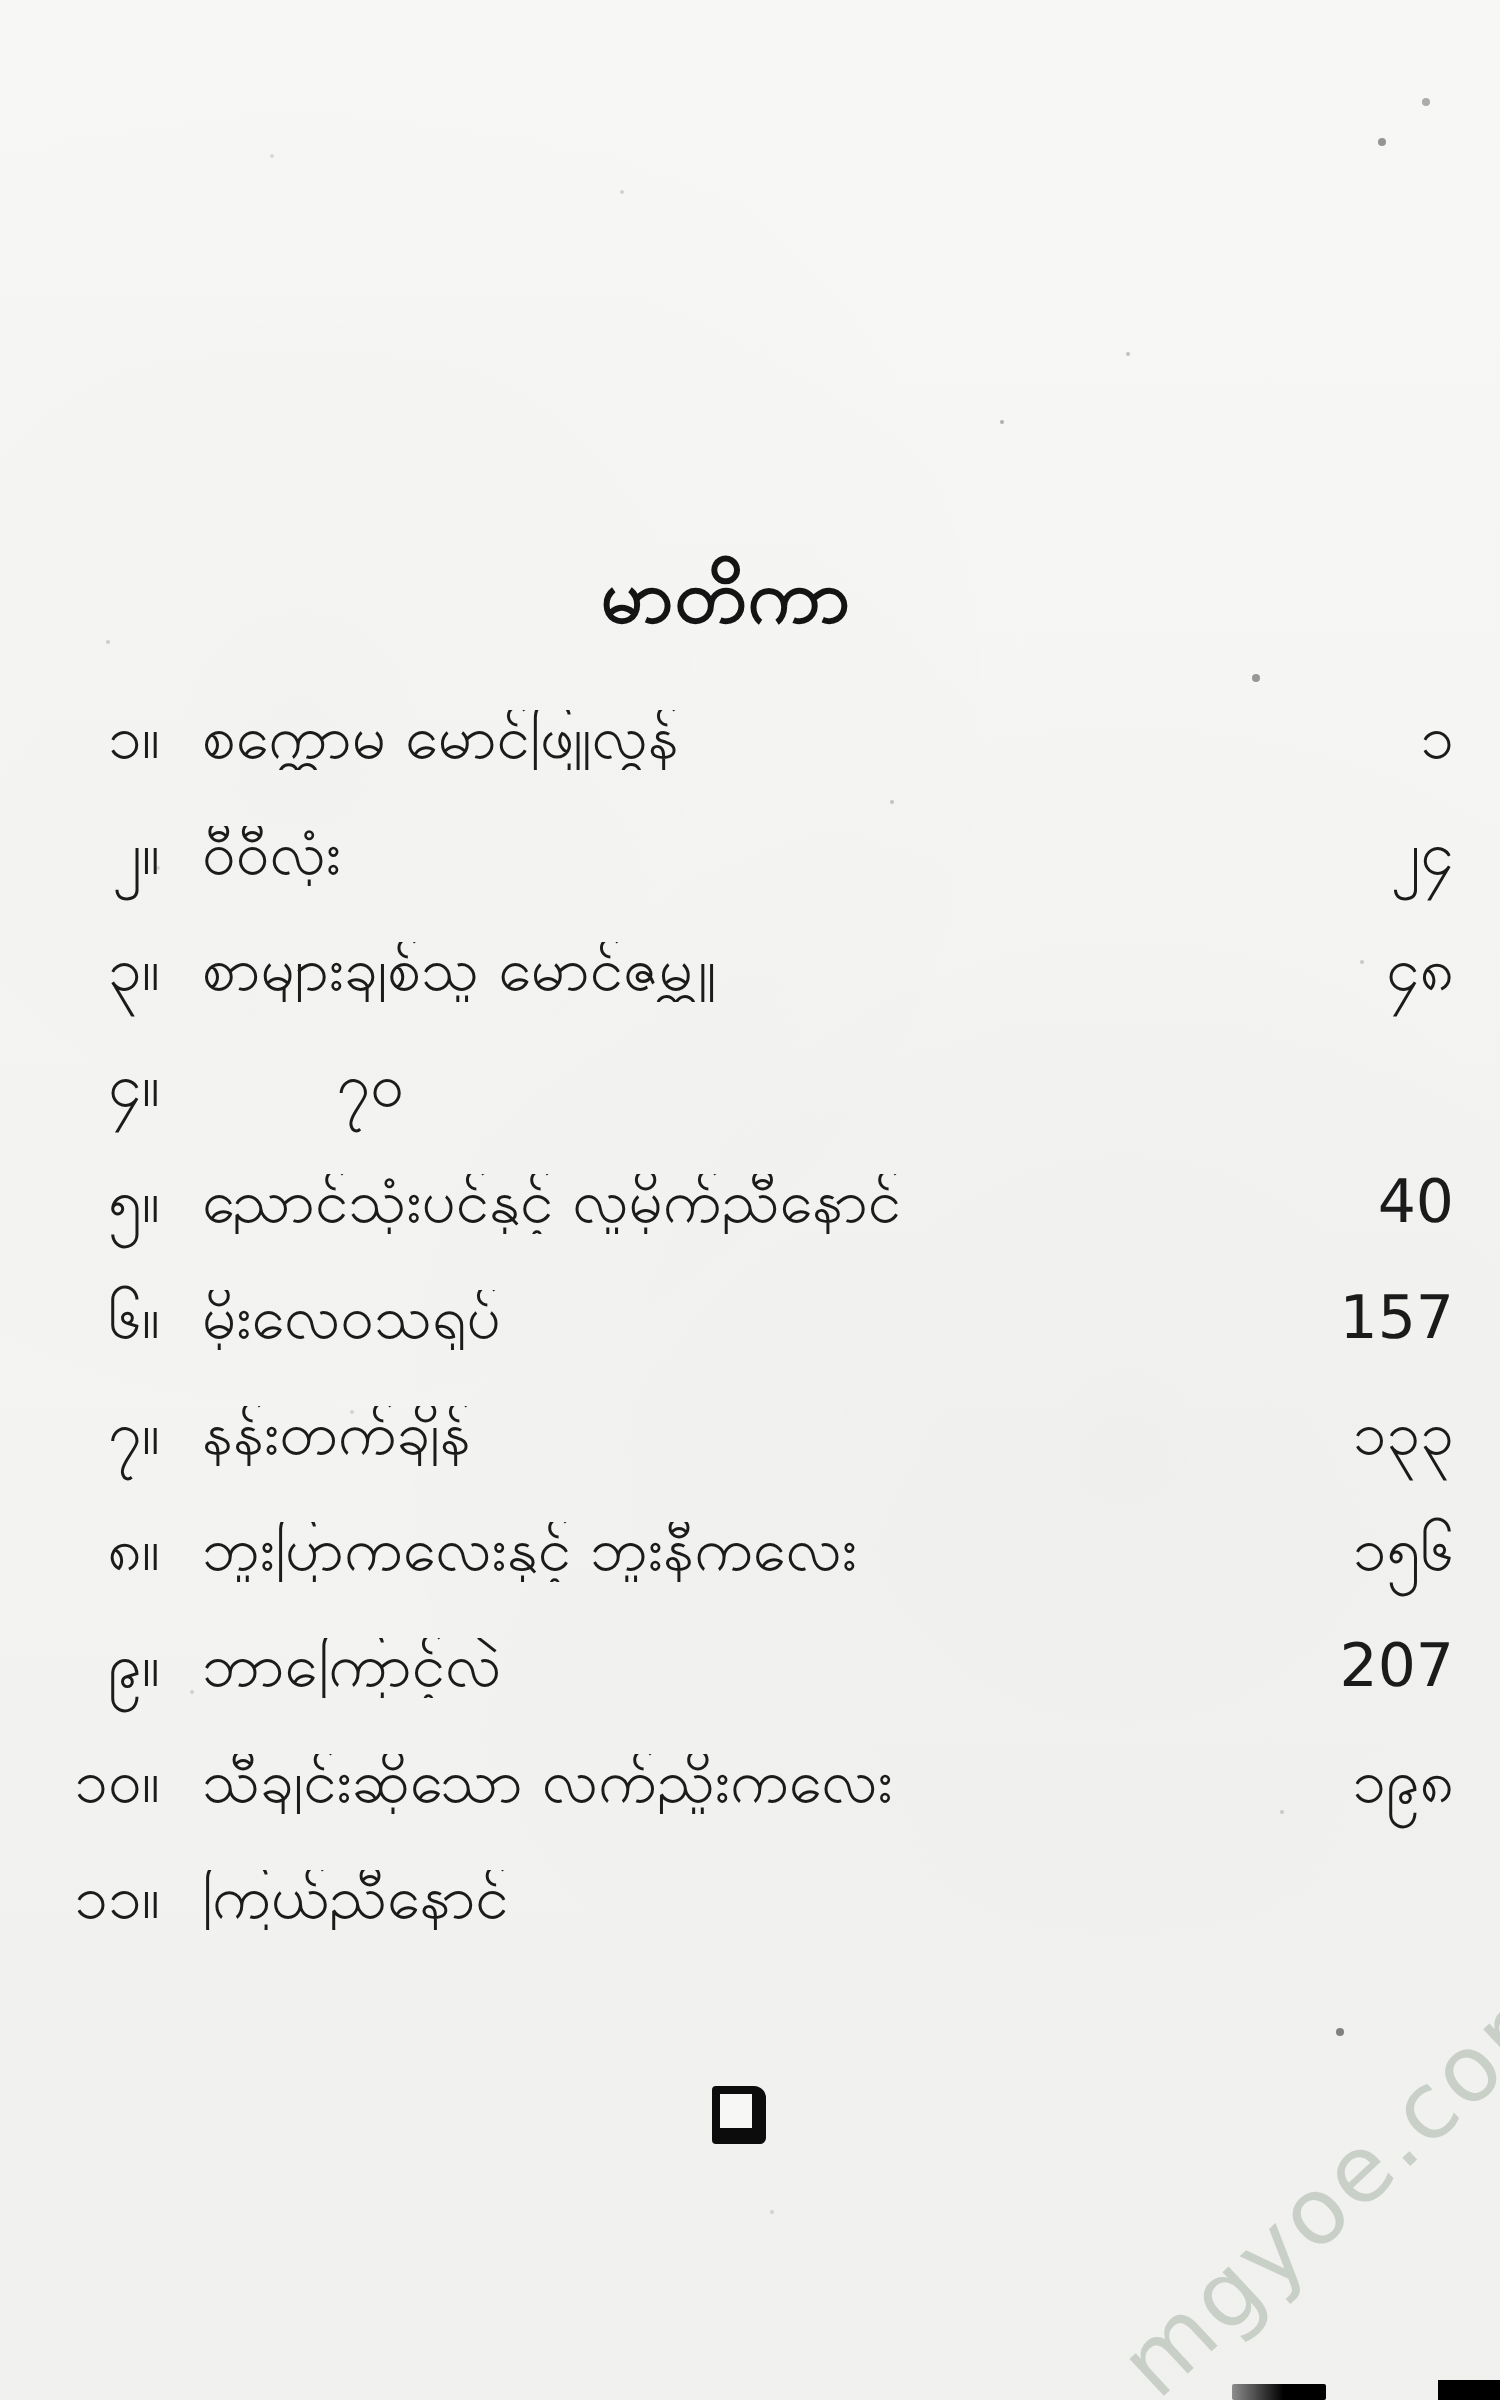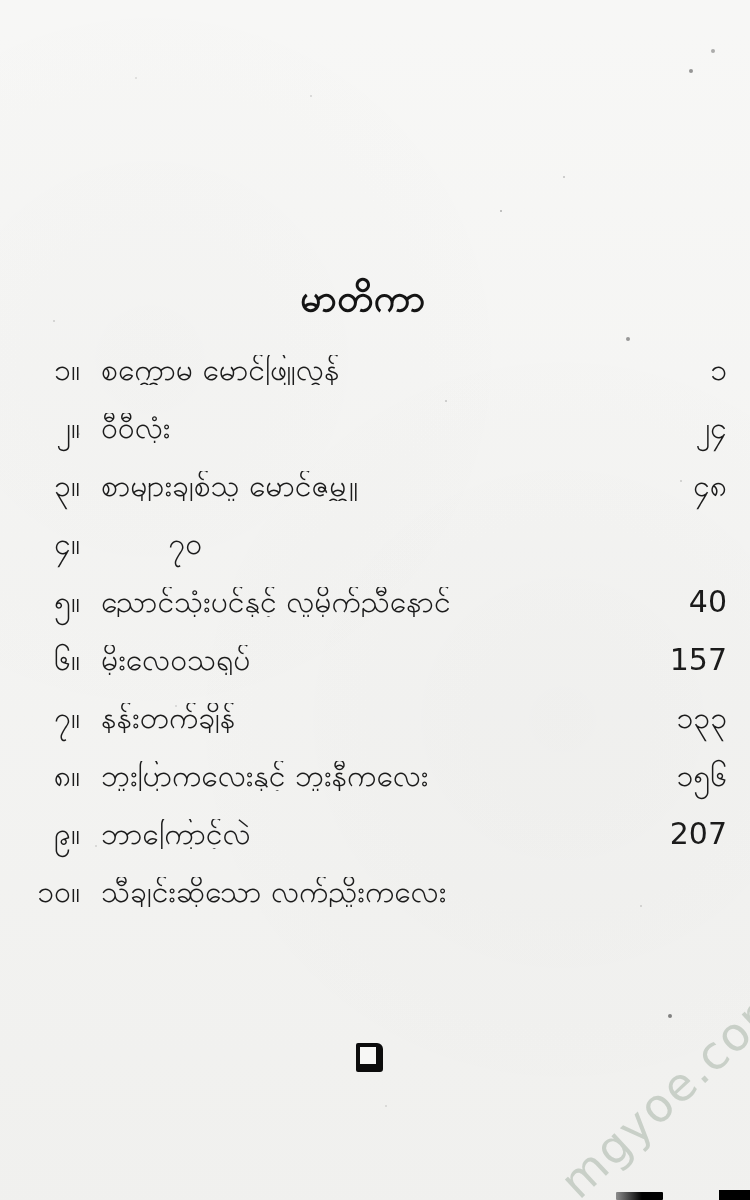--- a/index.html
+++ b/index.html
@@ -173,22 +173,28 @@
 
   <div class="toc-row">
     <span class="toc-num">၉။</span>
     <span class="toc-title">ဘာကြောင့်လဲ</span>
     <span class="toc-page">207</span>
   </div>
 
   <div class="toc-row">
     <span class="toc-num">၁၀။</span>
     <span class="toc-title">သီချင်းဆိုသော လက်ညှိုးကလေး</span>
-  </div>
-
+    <span class="toc-page">၁၉၈</span>
+  </div>
+
+  <div class="toc-row">
+    <span class="toc-num">၁၁။</span>
+    <span class="toc-title">ကြယ်ညီနောင်</span>
+    <span class="toc-page"></span>
+  </div>
 </div>
 
 <div class="end-marker"></div>
 
 <div class="watermark">mgyoe.com</div>
 
 <div class="scan-bar-1"></div>
 <div class="scan-bar-2"></div>
 
 </body></html>

